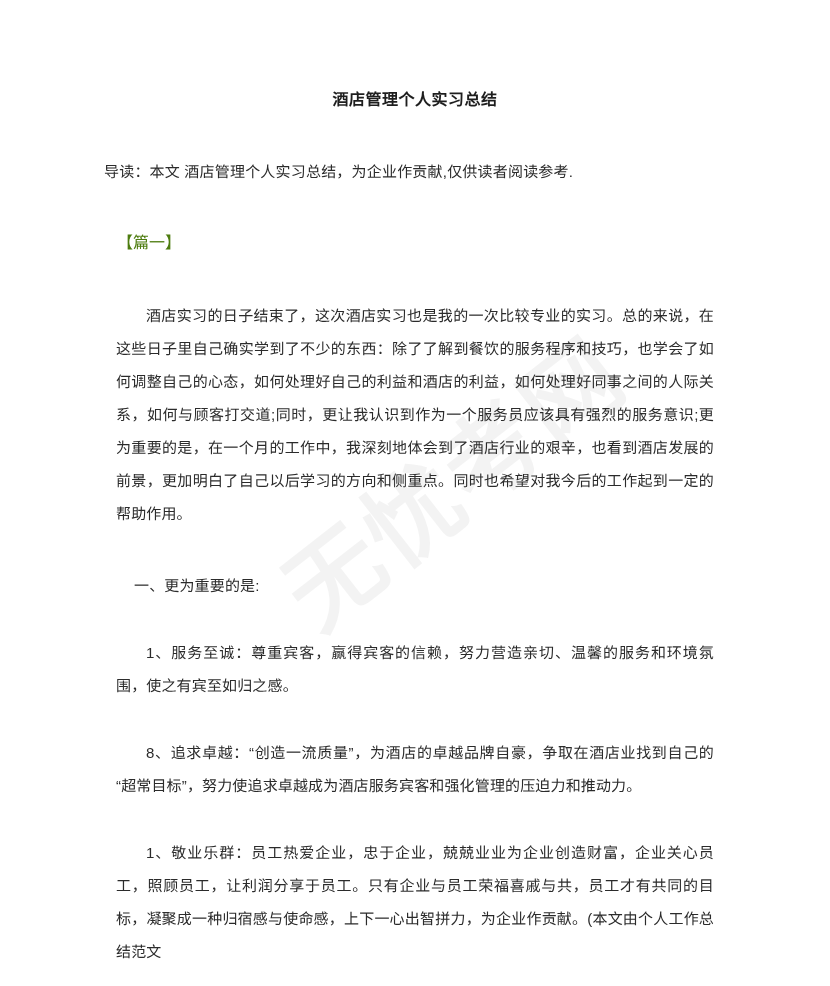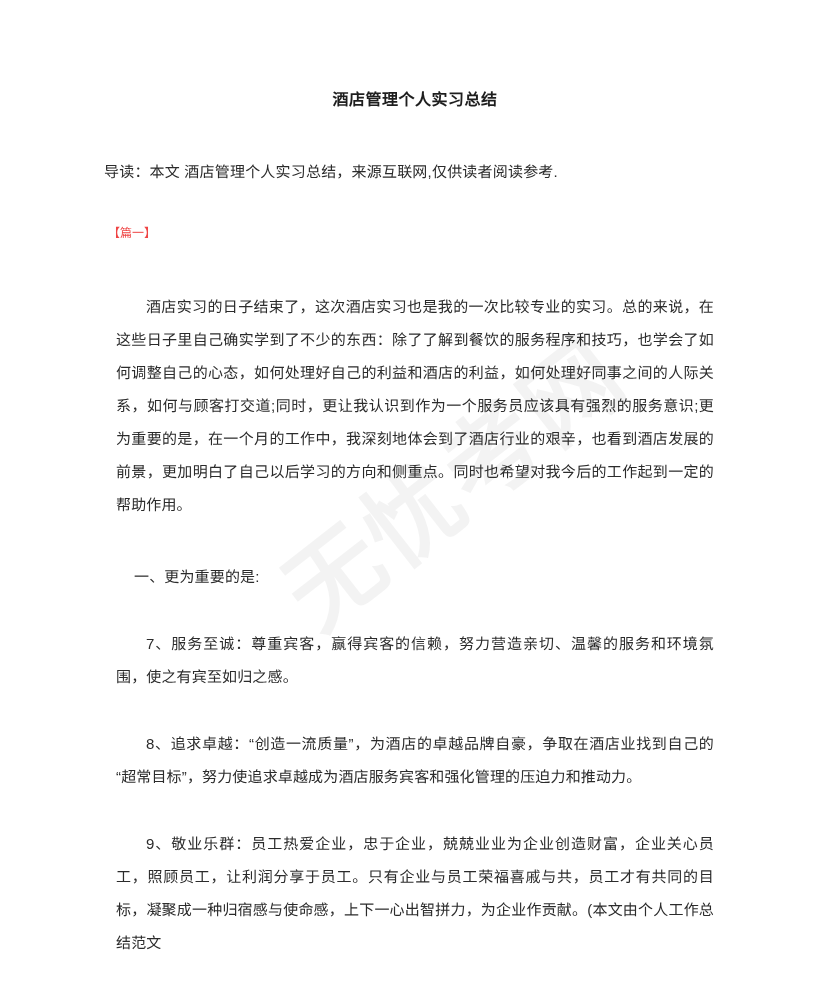--- a/index.html
+++ b/index.html
@@ -79,25 +79,25 @@
   .lead {
     margin: 0;
     padding-top: 41px;
     font-size: 15px;
     line-height: 33px;
     color: #2b2b2b;
     letter-spacing: 0.2px;
   }
 
   .section-tag {
-    margin: 0;
+    margin: 9px;
     padding-top: 29px;
-    font-size: 12px;
+    font-size: 16px;
     line-height: 33px;
-    color: #ef4444;
+    color: #4d7c0f;
     padding-left: 4px;
   }
 
   p.body-para {
     margin: 12px;
     padding-top: 22px;
     font-size: 15px;
     line-height: 33px;
     text-align: justify;
     text-justify: inter-ideograph;
@@ -126,28 +126,28 @@
 <div class="page">
 
   <div class="watermark">
     <span>无忧考网</span>
   </div>
 
   <div class="content">
 
     <h1 class="doc-title">酒店管理个人实习总结</h1>
 
-    <p class="lead">导读：本文  酒店管理个人实习总结，来源互联网,仅供读者阅读参考.</p>
+    <p class="lead">导读：本文  酒店管理个人实习总结，为企业作贡献,仅供读者阅读参考.</p>
 
     <p class="section-tag">【篇一】</p>
 
     <p class="body-para indent first">酒店实习的日子结束了，这次酒店实习也是我的一次比较专业的实习。总的来说，在这些日子里自己确实学到了不少的东西：除了了解到餐饮的服务程序和技巧，也学会了如何调整自己的心态，如何处理好自己的利益和酒店的利益，如何处理好同事之间的人际关系，如何与顾客打交道;同时，更让我认识到作为一个服务员应该具有强烈的服务意识;更为重要的是，在一个月的工作中，我深刻地体会到了酒店行业的艰辛，也看到酒店发展的前景，更加明白了自己以后学习的方向和侧重点。同时也希望对我今后的工作起到一定的帮助作用。</p>
 
     <p class="heading-para">一、更为重要的是:</p>
 
-    <p class="body-para indent">7、服务至诚：尊重宾客，赢得宾客的信赖，努力营造亲切、温馨的服务和环境氛围，使之有宾至如归之感。</p>
+    <p class="body-para indent">1、服务至诚：尊重宾客，赢得宾客的信赖，努力营造亲切、温馨的服务和环境氛围，使之有宾至如归之感。</p>
 
     <p class="body-para indent">8、追求卓越：“创造一流质量”，为酒店的卓越品牌自豪，争取在酒店业找到自己的“超常目标”，努力使追求卓越成为酒店服务宾客和强化管理的压迫力和推动力。</p>
 
-    <p class="body-para indent">9、敬业乐群：员工热爱企业，忠于企业，兢兢业业为企业创造财富，企业关心员工，照顾员工，让利润分享于员工。只有企业与员工荣福喜戚与共，员工才有共同的目标，凝聚成一种归宿感与使命感，上下一心出智拼力，为企业作贡献。(本文由个人工作总结范文</p>
+    <p class="body-para indent">1、敬业乐群：员工热爱企业，忠于企业，兢兢业业为企业创造财富，企业关心员工，照顾员工，让利润分享于员工。只有企业与员工荣福喜戚与共，员工才有共同的目标，凝聚成一种归宿感与使命感，上下一心出智拼力，为企业作贡献。(本文由个人工作总结范文</p>
 
   </div>
 </div>
 
 </body></html>

